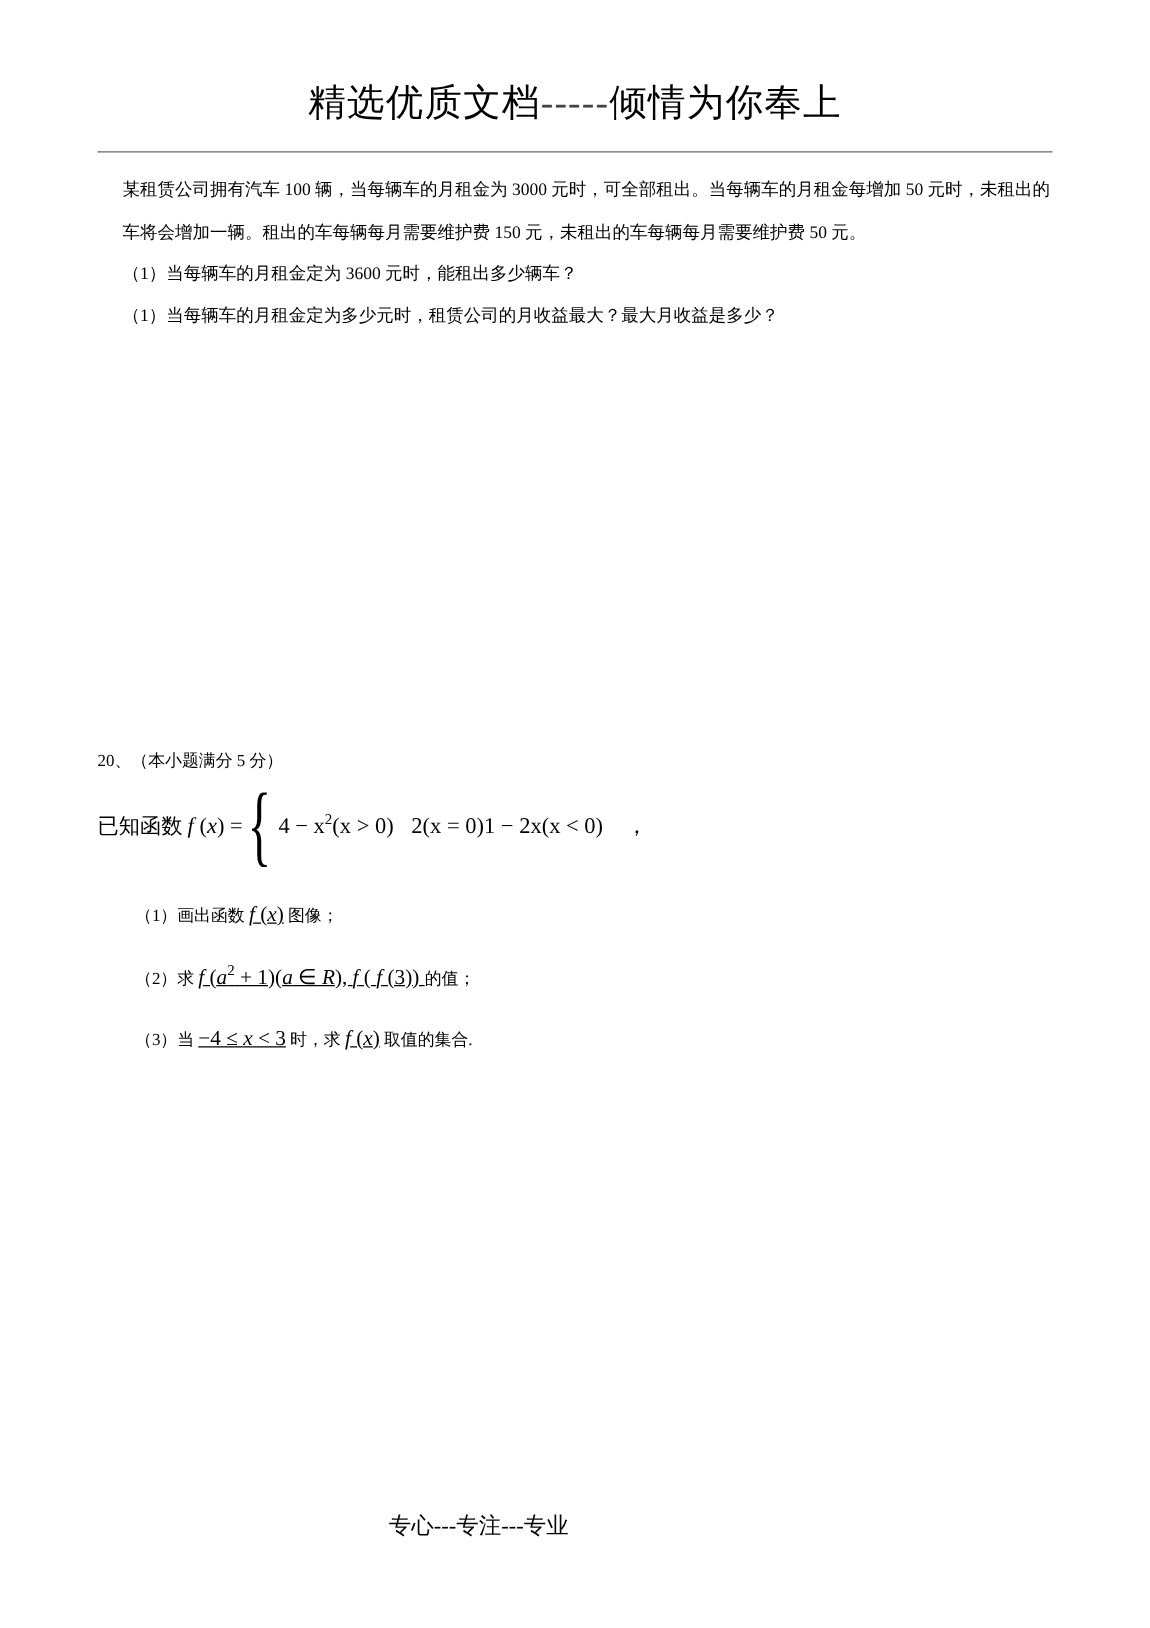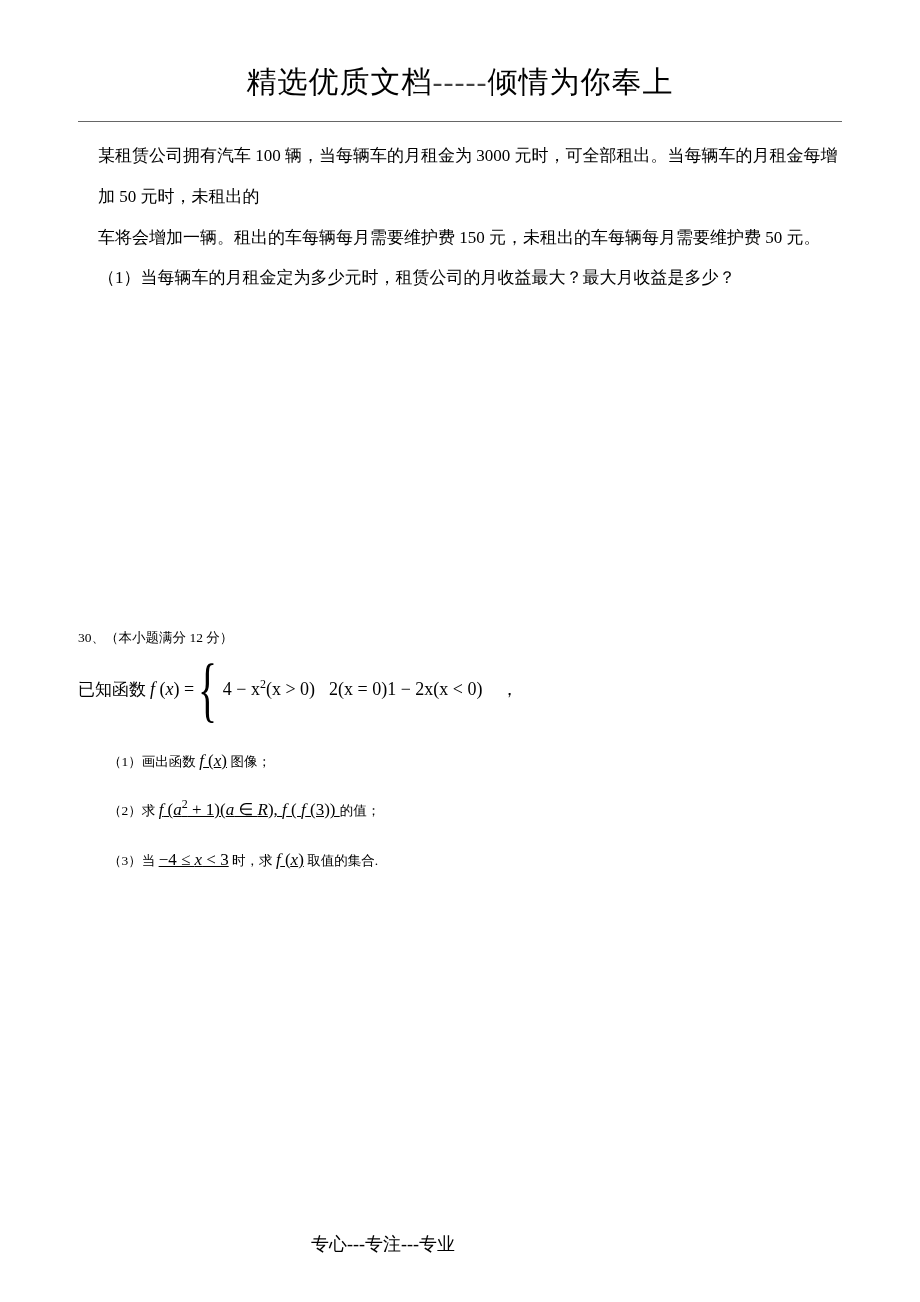--- a/index.html
+++ b/index.html
@@ -26,21 +26,21 @@
   }
   .header .light {
     color: #444;
   }
   .rule {
     border: none;
     border-top: 1px solid #666;
     margin: 4px 0 14px 0;
   }
   .q19 {
-    font-size: 17px;
+    font-size: 14px;
     line-height: 2.4;
     margin-left: 20px;
     margin-right: 0;
   }
   .q19 p {
     margin: 0;
   }
   .q20-intro {
     font-size: 13.5px;
     margin-top: 330px;
@@ -108,45 +108,46 @@
     line-height: 1.6;
   }
   .subq .math-inline {
     font-family: "Times New Roman", serif;
     font-size: 17px;
     text-decoration: underline;
   }
   .subq .it { font-style: italic; }
   .footer {
     position: absolute;
-    bottom: 46px;
+    bottom: 70px;
     left: 0;
     width: 766px;
     text-align: center;
     font-size: 18px;
     font-family: "SimSun", "宋体", serif;
   }
 </style>
 </head>
 <body>
 
 <div class="page">
 
   <div class="header">
     <span>精选优质文档</span><span class="light">-----</span><span>倾情为你奉上</span>
   </div>
   <hr class="rule">
 
   <div class="q19">
     <p>某租赁公司拥有汽车 100 辆，当每辆车的月租金为 3000 元时，可全部租出。当每辆车的月租金每增加 50 元时，未租出的</p>
     <p>车将会增加一辆。租出的车每辆每月需要维护费 150 元，未租出的车每辆每月需要维护费 50 元。</p>
+    <p>（1）当每辆车的月租金定为 3600 元时，能租出多少辆车？</p>
     <p>（1）当每辆车的月租金定为多少元时，租赁公司的月收益最大？最大月收益是多少？</p>
   </div>
 
-  <div class="q20-intro">30、（本小题满分 12 分）</div>
+  <div class="q20-intro">20、（本小题满分 5 分）</div>
 
   <div class="fx-row">
     <span class="fx-label">已知函数</span>
     <span class="math-it" style="margin-left:2px;">
       <span style="font-style:italic;">f</span> <span class="math-rm">(</span><span style="font-style:italic;">x</span><span class="math-rm">) =</span>
     </span>
     <div class="brace-wrap">
       <span class="brace">{</span>
       <div class="cases">
         <div class="row">

